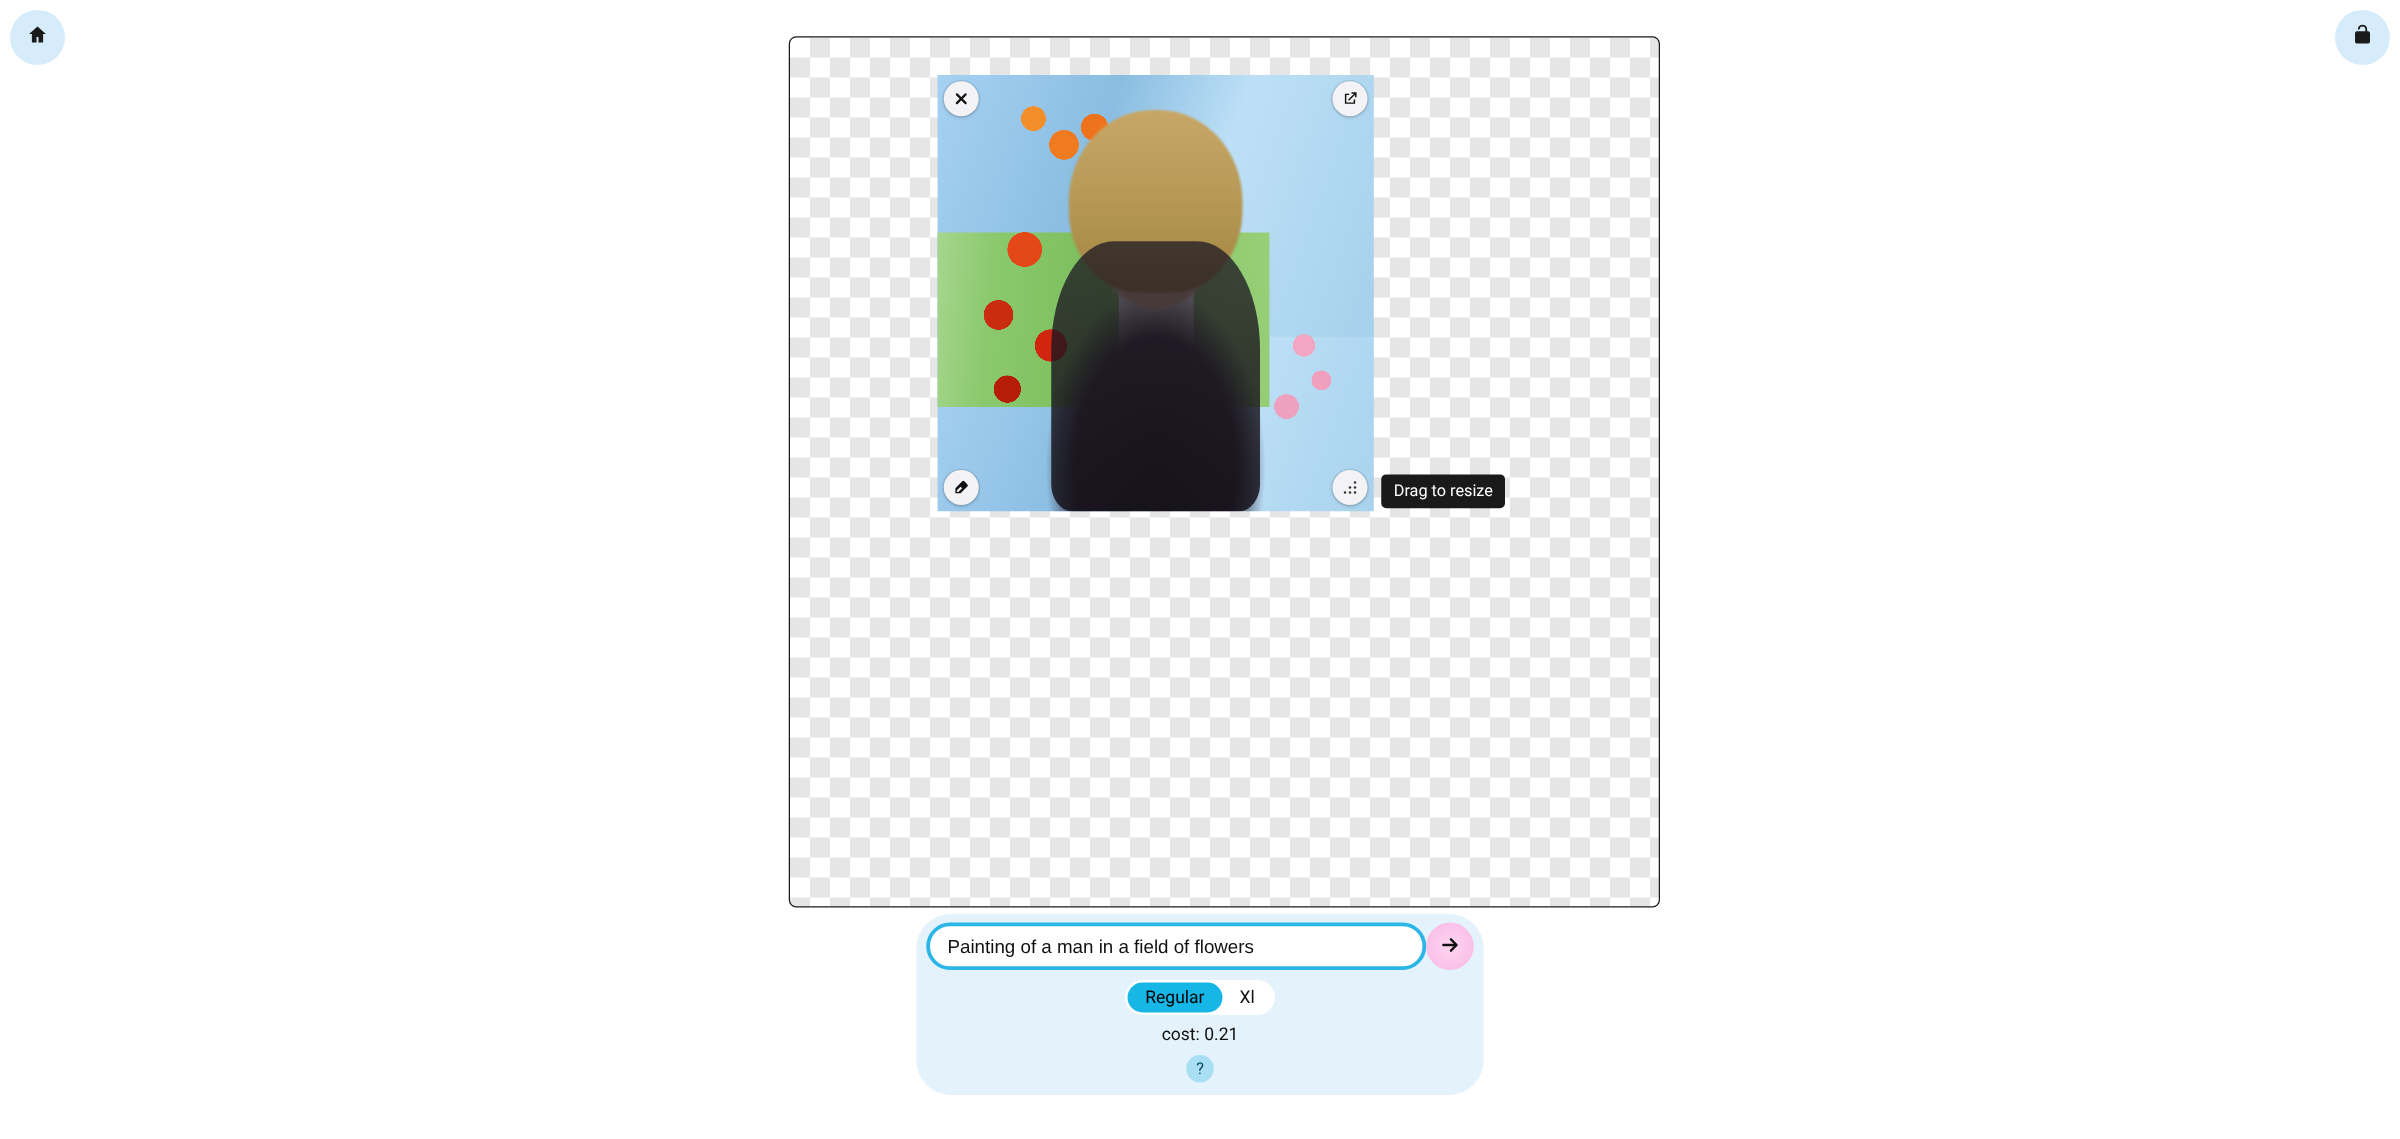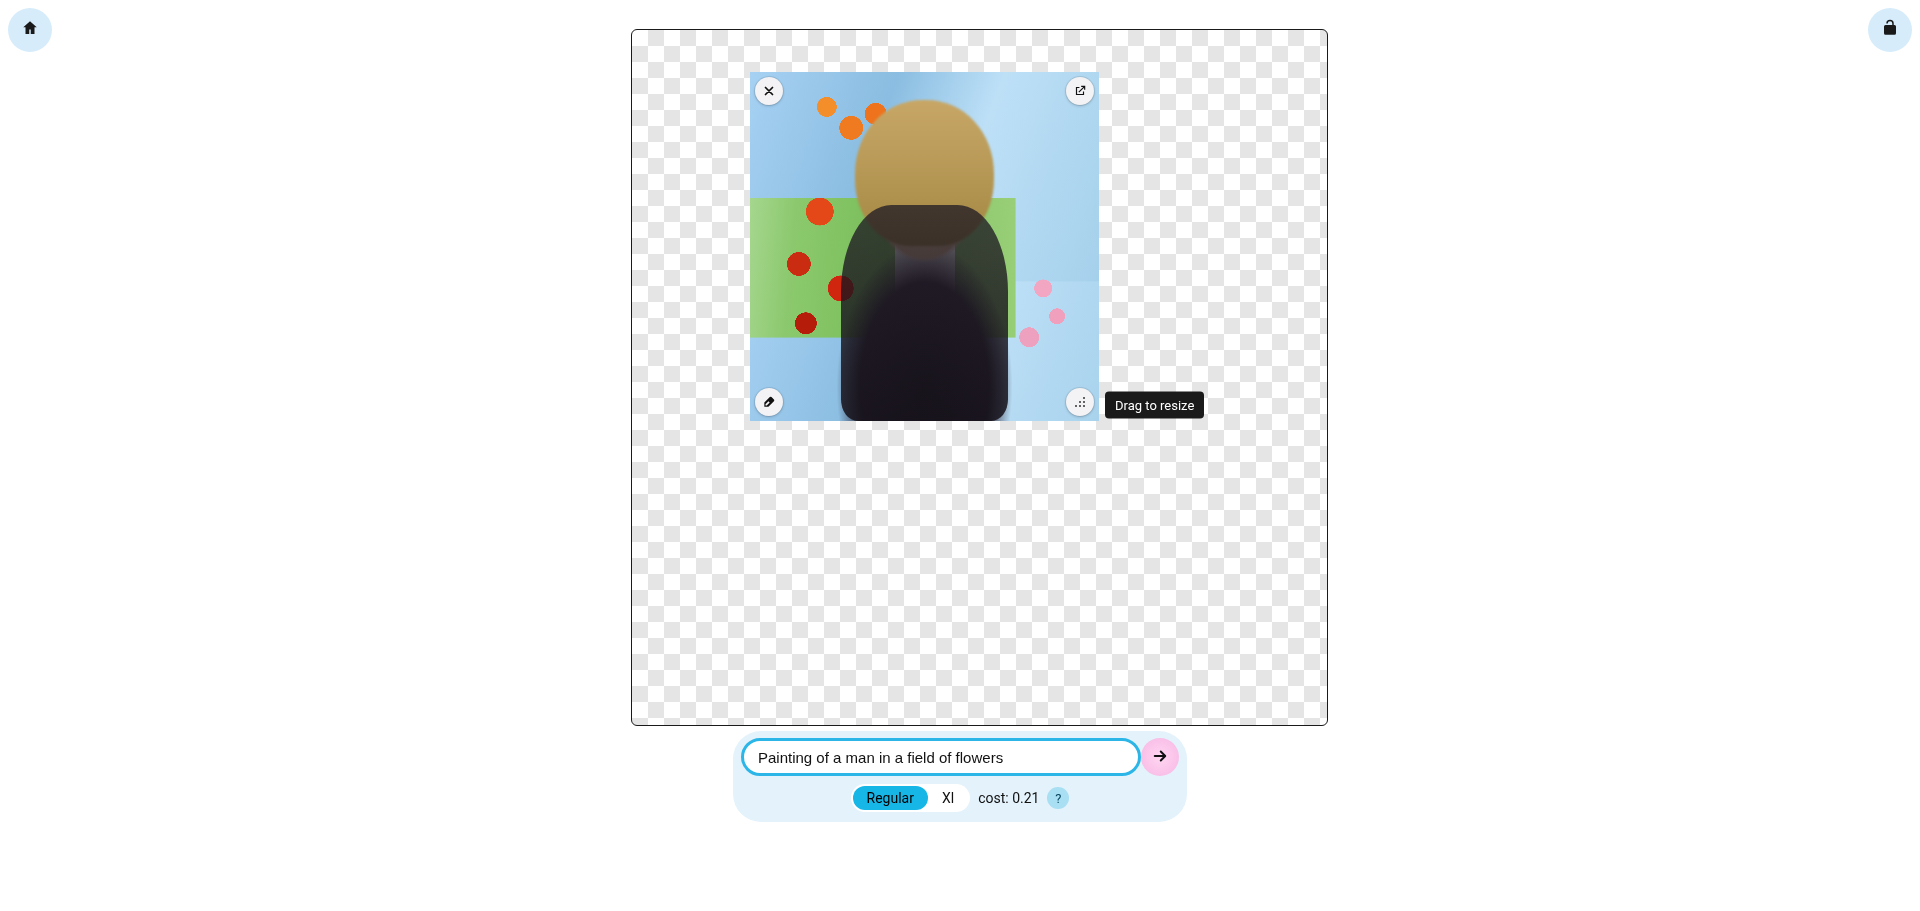--- a/index.html
+++ b/index.html
@@ -50,21 +50,21 @@
       linear-gradient(-45deg, transparent 75%, #e5e5e5 75%);
     background-size: 32px 32px;
     background-position: 0 0, 0 16px, 16px -16px, -16px 0px;
     overflow: visible;
   }
 
   
   .tile {
     position: absolute;
     left: 118px;
-    top: 42px;
+    top: 30px;
     width: 349px;
     height: 349px;
   }
   .tile-img {
     width: 100%;
     height: 100%;
     display: block;
     background:
       
       radial-gradient(ellipse 90px 120px at 50% 34%, #e9c9a5 0%, #d9b38a 55%, transparent 60%),
@@ -181,20 +181,21 @@
     cursor:pointer;
   }
   .options-row {
     display:flex;
     justify-content:center;
     align-items:center;
     gap:8px;
     margin-top:8px;
     font-size:14px;
     color:#111;
+    flex-direction:column;
   }
   .pill-group {
     display:flex;
     background:#fff;
     border-radius:14px;
     padding:2px;
   }
   .pill {
     padding:4px 14px;
     border-radius:12px;

